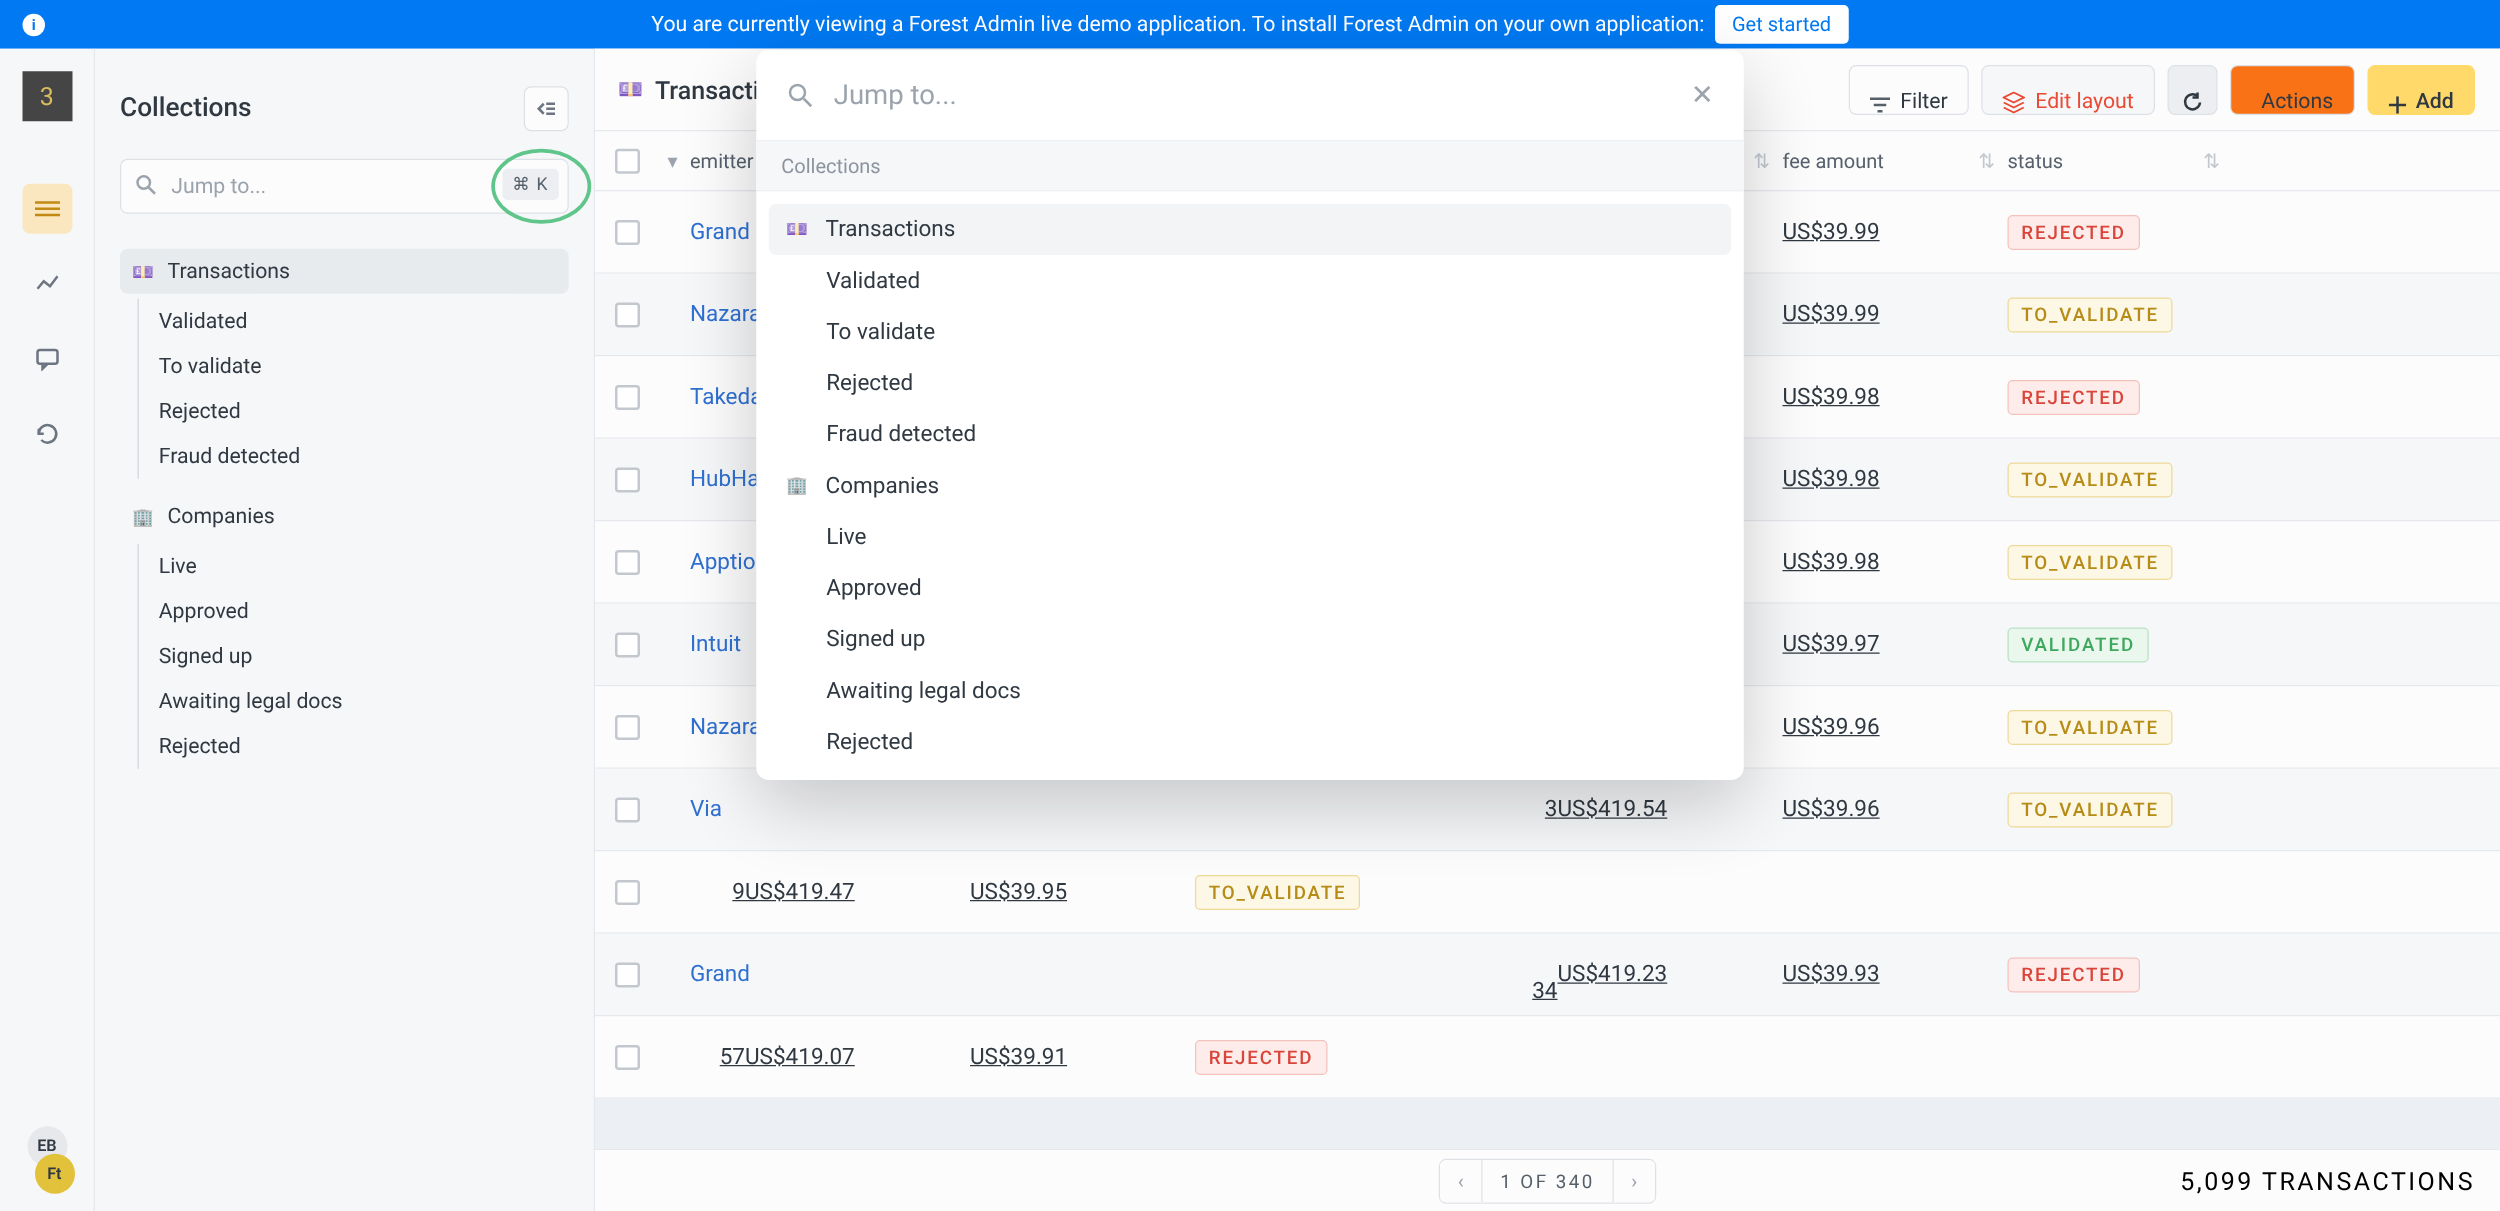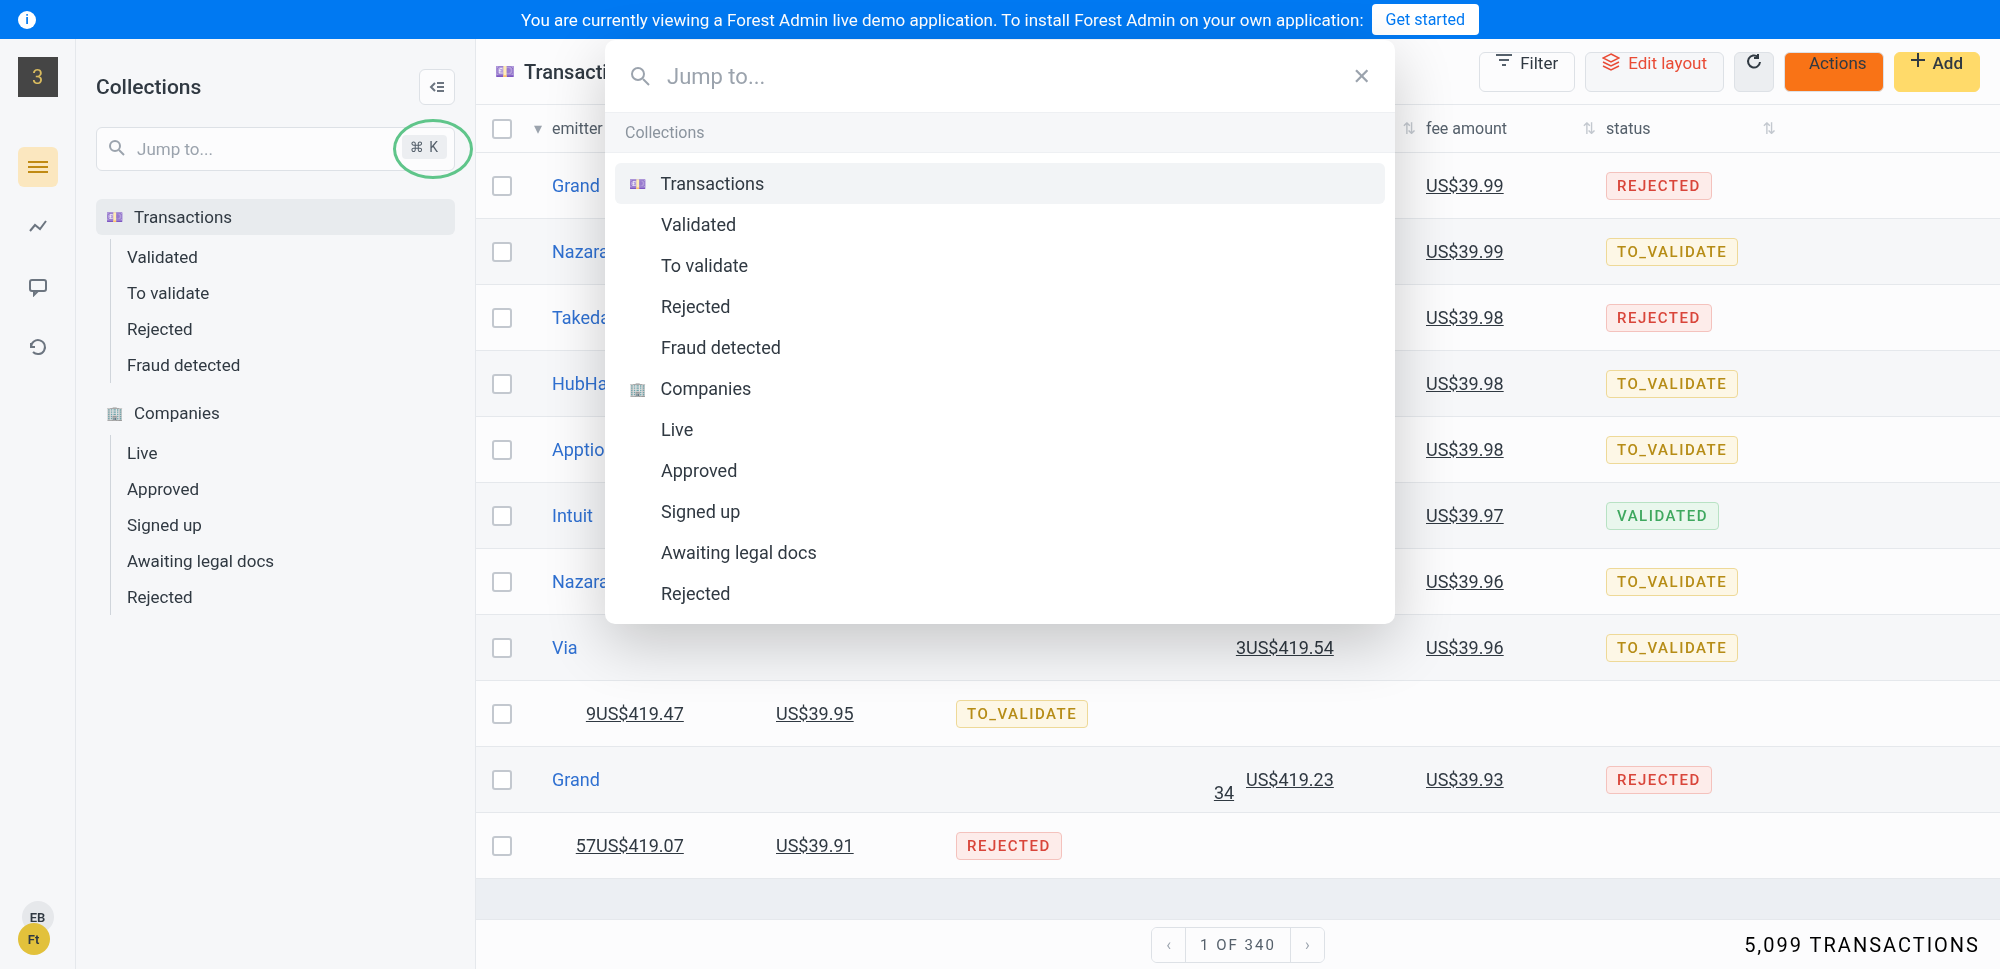--- a/index.html
+++ b/index.html
@@ -11,21 +11,21 @@
 .banner-btn { background: #fff; color: #0079f2; padding: 6px 14px; border-radius: 4px; font-size: 16px; border: none; cursor: pointer; }
 
 
 .rail { position: absolute; top: 39px; left: 0; width: 76px; height: calc(100% - 39px); background: #f6f7f9; border-right: 1px solid #e5e8ec; display: flex; flex-direction: column; align-items: center; padding-top: 18px; }
 .rail-logo { width: 40px; height: 40px; background: #454545; display:flex; align-items:center; justify-content:center; color:#dabc5f; font-size:20px; margin-bottom: 50px; }
 .rail-item { width: 40px; height: 40px; margin-bottom: 20px; display:flex; align-items:center; justify-content:center; border-radius:6px; color:#6c7580; }
 .rail-item.active { background: #fbe7bf; color: #c08a13; }
 .rail-bottom { margin-top: auto; margin-bottom: 20px; display:flex; flex-direction:column; align-items:center; gap:10px;}
 .avatar-pair { position: relative; width:40px; height:48px;}
 .av1 { position:absolute; top:0; left:4px; width:32px; height:32px; border-radius:50%; background:#e6e8eb; display:flex; align-items:center; justify-content:center; font-size:13px; font-weight:600; color:#303942;}
-.av2 { position:absolute; top:22px; left:0; width:32px; height:32px; border-radius:50%; background:#e2c13b; display:flex; align-items:center; justify-content:center; font-size:13px; font-weight:600; color:#303942;}
+.av2 { position:absolute; top:22px; left:10px; width:32px; height:32px; border-radius:50%; background:#e2c13b; display:flex; align-items:center; justify-content:center; font-size:13px; font-weight:600; color:#303942;}
 
 
 .sidebar { position: absolute; top: 39px; left: 76px; width: 400px; height: calc(100% - 39px); background: #f6f7f9; border-right: 1px solid #e5e8ec; padding: 30px 20px; }
 .sidebar-head { display:flex; justify-content:space-between; align-items:center; margin-bottom: 22px;}
 .sidebar-title { font-size: 21px; font-weight:500; color:#303942;}
 .collapse-btn { width:36px; height:36px; border:1px solid #dde1e6; border-radius:6px; background:#fcfcfd; display:flex; align-items:center; justify-content:center; color:#6c7580;}
 .jumpbox-wrap { position:relative; margin-bottom: 28px;}
 .jumpbox { width:100%; height:44px; border:1px solid #dde1e6; border-radius:6px; background:#fcfcfd; padding:0 50px 0 40px; font-size:17px; color:#6c7580;}
 .jumpbox::placeholder { color:#9ba3ad;}
 .jumpbox-icon { position:absolute; left:12px; top:12px; color:#9ba3ad;}
@@ -36,21 +36,21 @@
 .nav-group-title.sel { background:#e8ebee;}
 .nav-icon { width:18px; height:18px; display:inline-flex; align-items:center; justify-content:center;}
 .nav-sub { border-left:1px solid #d0d5db; margin-left:14px; padding-left:6px; margin-top:4px; margin-bottom:12px;}
 .nav-item { padding:8px 10px; font-size:17px; color:#303942;}
 
 
 .main { position:absolute; top:39px; left:476px; right:0; height:calc(100% - 39px); background:#eceff3; display:flex; flex-direction:column;}
 .toolbar { height:66px; background:#fcfcfd; border-bottom:1px solid #e5e8ec; display:flex; align-items:center; padding:0 20px; gap:0;}
 .tb-title { display:flex; align-items:center; gap:10px; font-size:20px; font-weight:500; color:#303942;}
 .tb-right { margin-left:auto; display:flex; gap:10px; align-items:center;}
-.btn { height:40px; border:1px solid #dde1e6; background:#fcfcfd; border-radius:6px; padding:0 16px; display:flex; align-items:flex-start; gap:8px; font-size:17px; color:#303942;}
+.btn { height:40px; border:1px solid #dde1e6; background:#fcfcfd; border-radius:6px; padding:0 16px; display:flex; align-items:flex-end; gap:8px; font-size:17px; color:#303942;}
 .btn.edit { color:#e94b35; background:#f6f7f9;}
 .btn.icon { width:40px; padding:0; justify-content:center; background:#eceef1;}
 .btn.actions { background:#f97316;padding-left:24px;}
 .btn.add { background:#ffda6a; border-color:#ffda6a; color:#303942; font-weight:500;}
 
 
 .thead { height:48px; background:#fcfcfd; border-bottom:1px solid #e5e8ec; display:flex; align-items:center; padding-left:16px; font-size:16px; color:#55606b;}
 .th { display:flex; align-items:center; justify-content:space-between; padding-right:10px;}
 .col-check { width:60px;}
 .col-emitter { width:650px;}
@@ -342,21 +342,21 @@
         <div class="col-unknown cell" style="text-align:right;">9</div>
         <div class="col-vat cell">US$419.47</div>
         <div class="col-fee cell">US$39.95</div>
         <div class="col-status"><span class="badge tovalidate">TO_VALIDATE</span></div>
       </div>
       <div class="row">
         <div class="col-check">
           <div class="checkbox"></div>
         </div>
         <div class="col-emitter"><span class="emitter-link">Grand</span></div>
-        <div class="col-unknown cell" style="text-align:center;margin-top:26px;">34</div>
+        <div class="col-unknown cell" style="text-align:right;margin-top:26px;">34</div>
         <div class="col-vat cell">US$419.23</div>
         <div class="col-fee cell">US$39.93</div>
         <div class="col-status"><span class="badge rejected">REJECTED</span></div>
       </div>
       <div class="row">
         <div class="col-check">
           <div class="checkbox"></div>
         </div>
         <div class="col-unknown cell" style="text-align:right;">57</div>
         <div class="col-vat cell">US$419.07</div>

